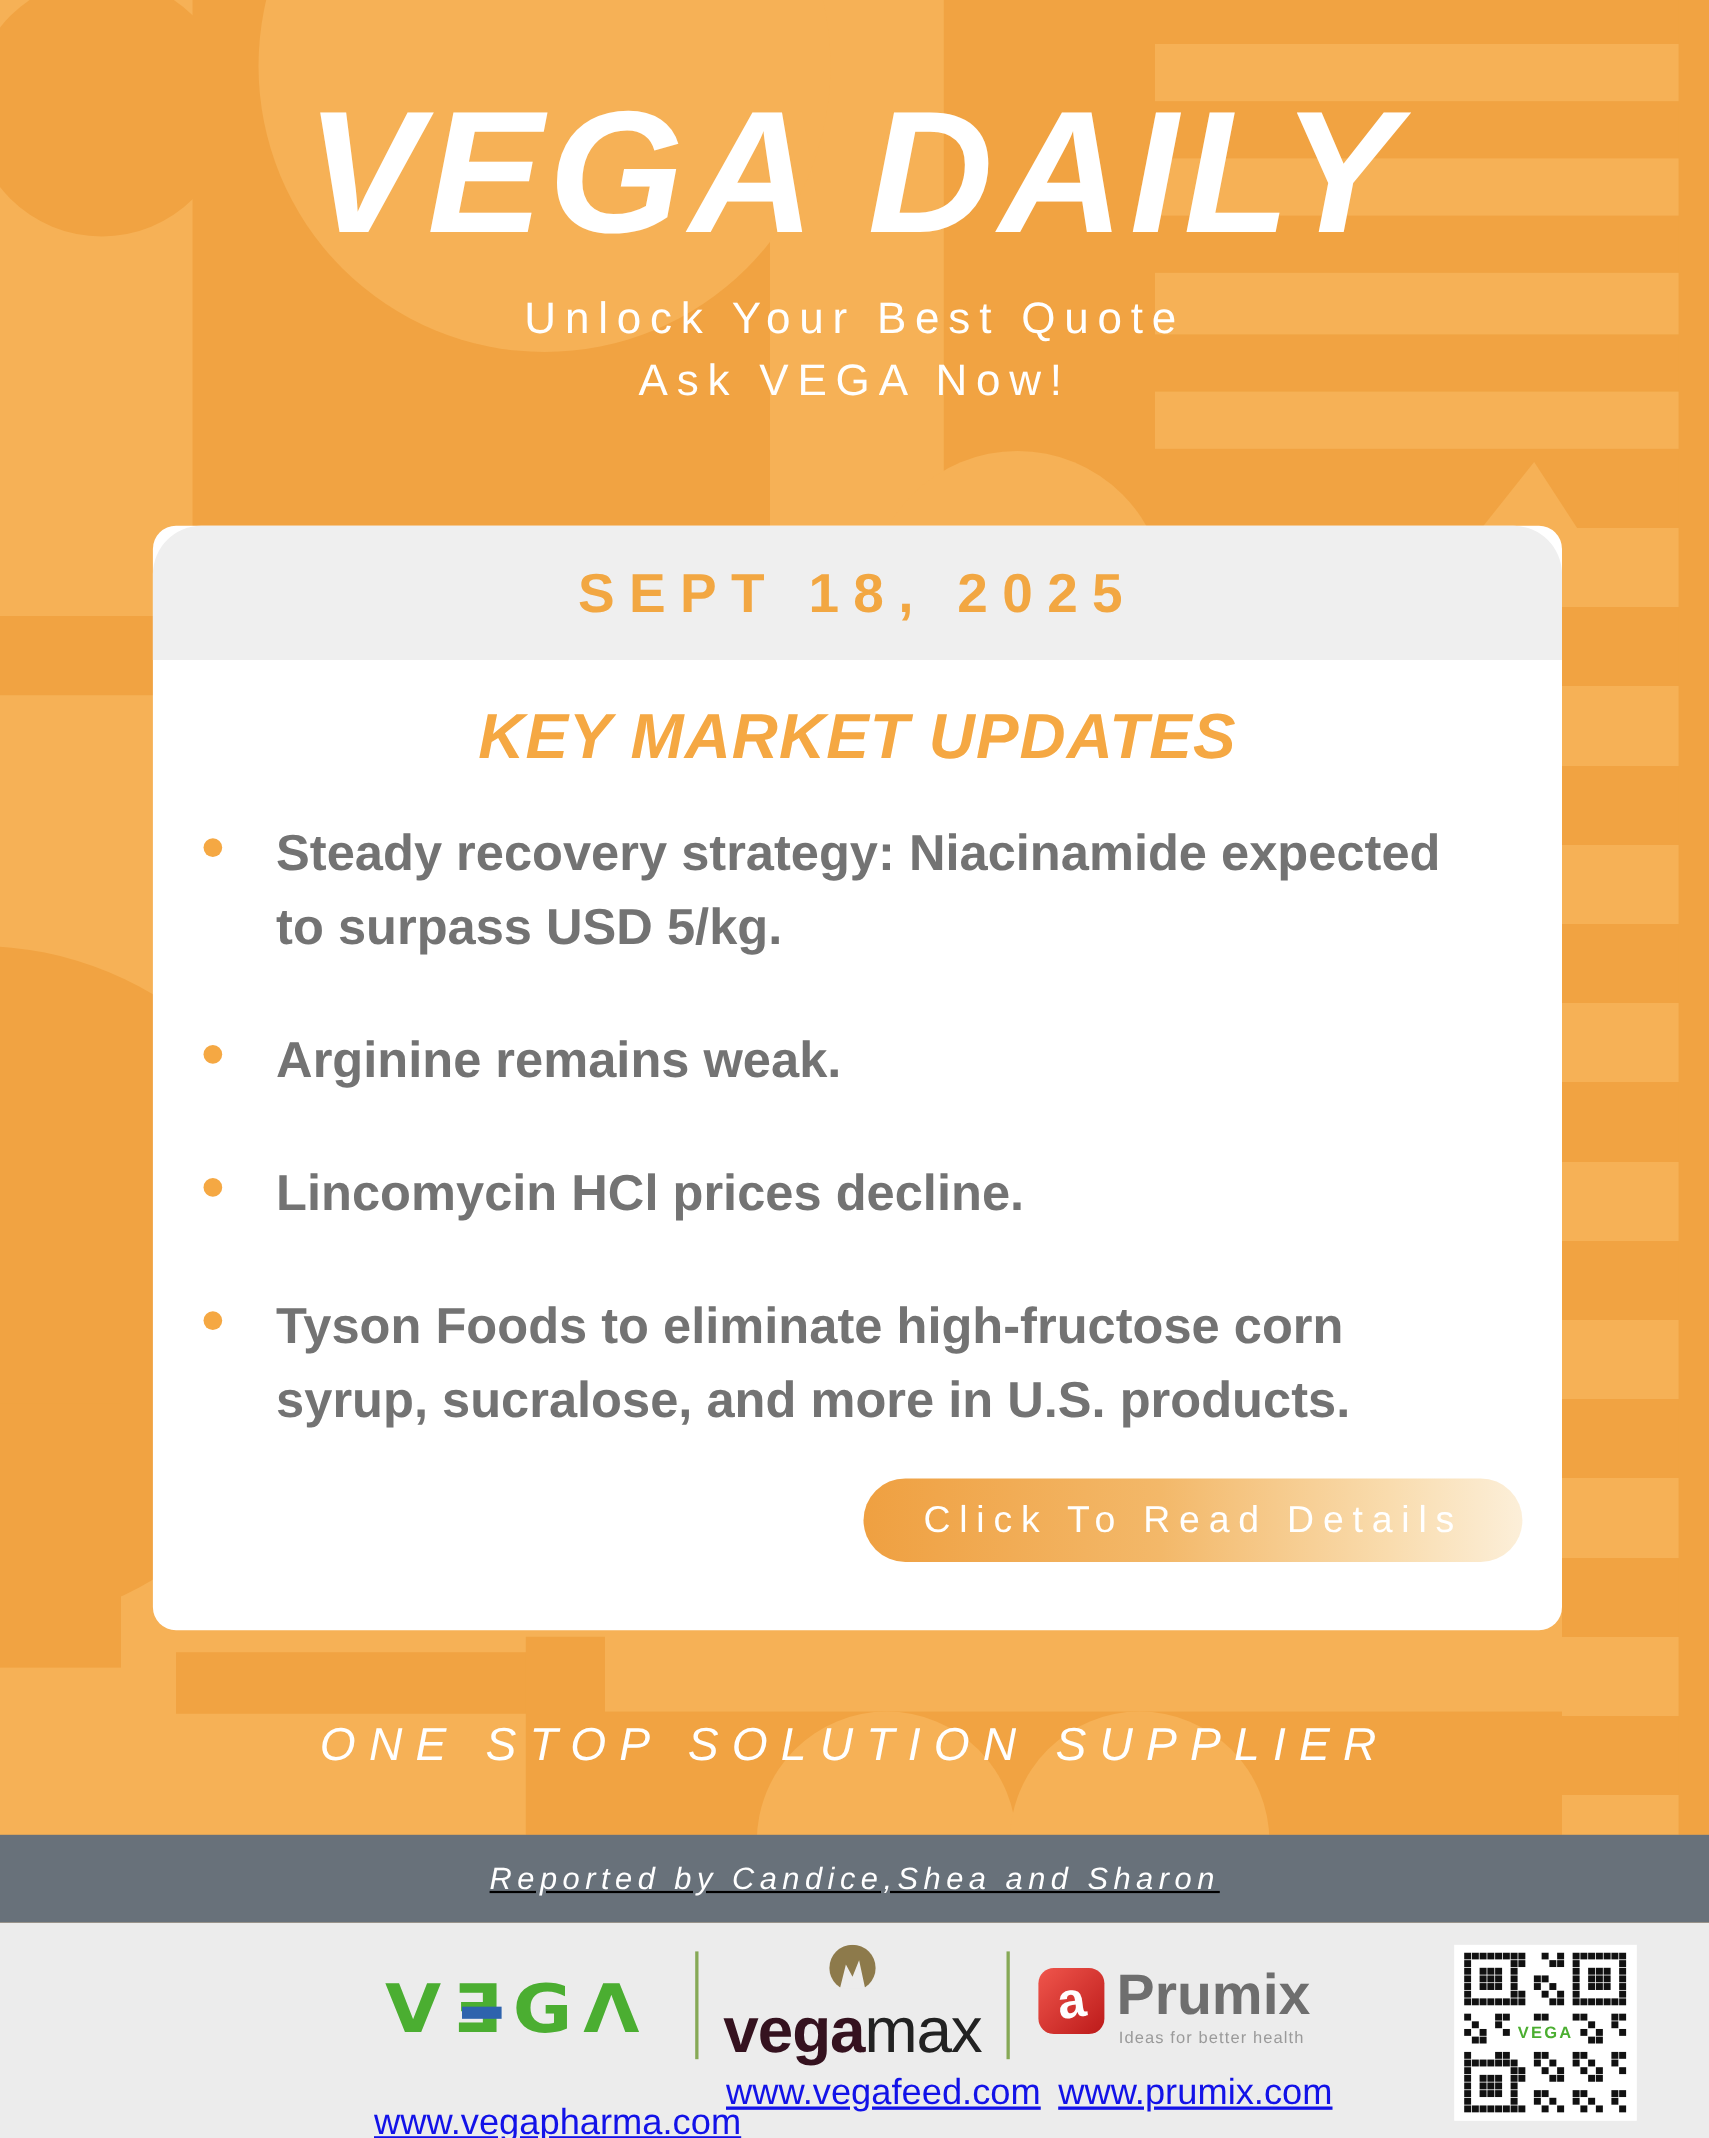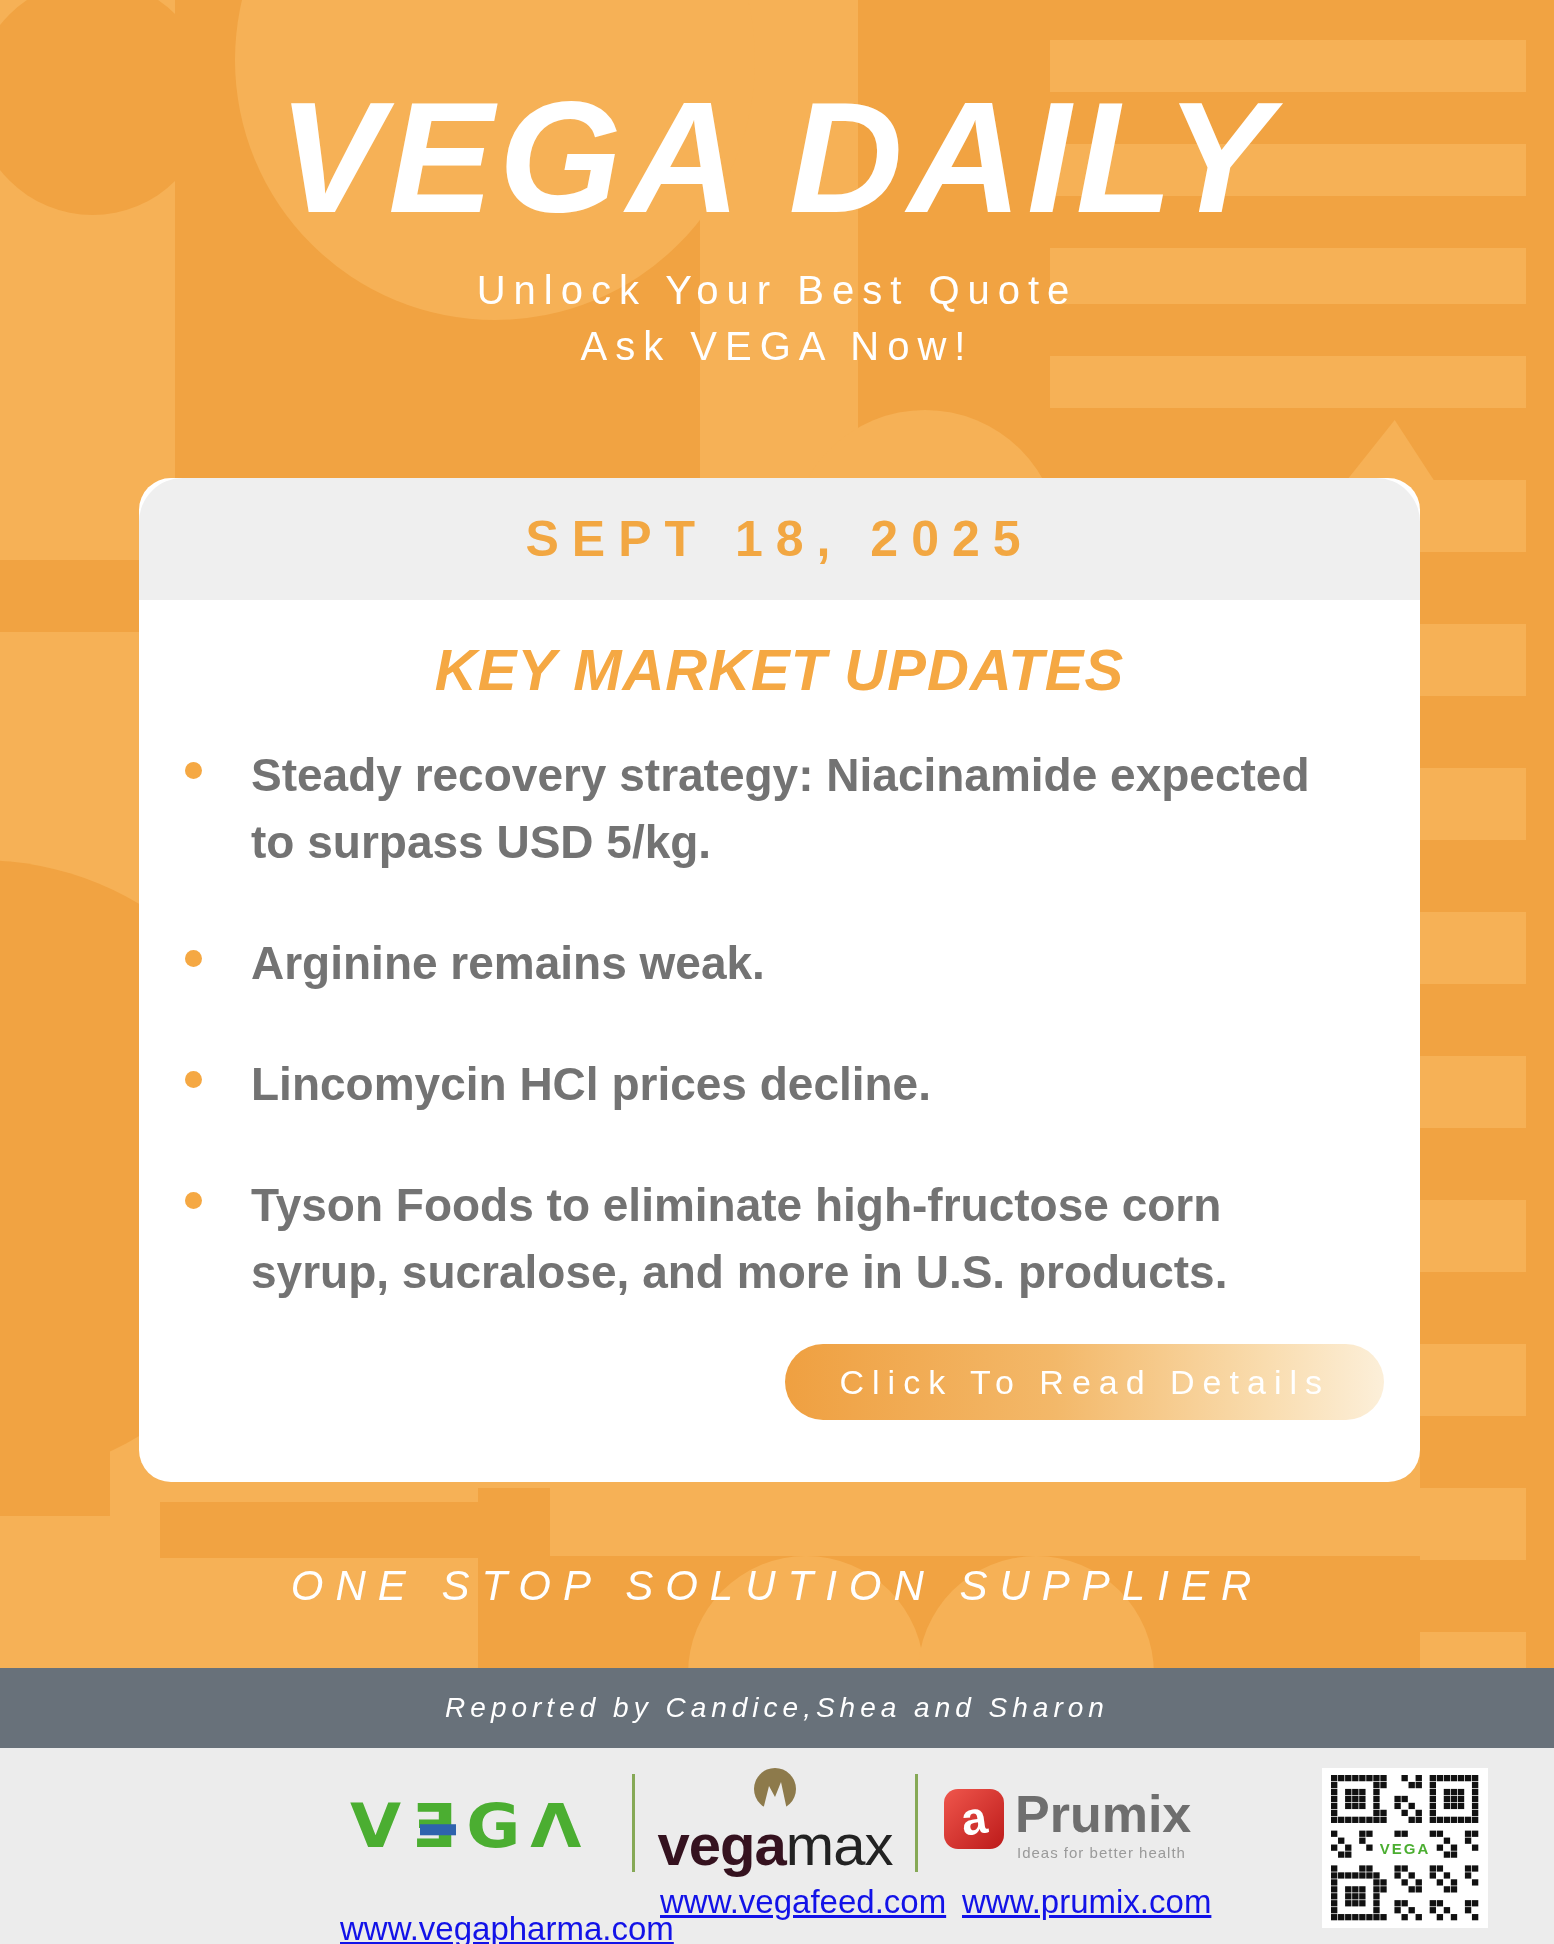--- a/index.html
+++ b/index.html
@@ -41,21 +41,21 @@
   .masthead-title{
     margin-top:78px;font-size:158px;line-height:1.0;font-weight:bold;font-style:italic;
     color:#FFFFFF;letter-spacing:5px;white-space:nowrap;
   }
   .tagline{color:#FFFFFF;font-size:40px;letter-spacing:8px;line-height:1.4;}
   .tagline.first{margin-top:26px;}
 
   
   .card{
     position:absolute;left:139px;top:478px;width:1281px;height:1004px;
-    background:#FFFFFF;border-radius:32px;z-index:2;
+    background:#FFFFFF;border-radius:21px;z-index:2;
   }
   .card-header{
     height:122px;background:#EFEFEF;border-radius:44px 44px 0 0;
     display:flex;align-items:center;justify-content:center;
   }
   .card-date{
     color:#F2A742;font-size:50px;font-weight:bold;letter-spacing:13px;white-space:nowrap;
   }
   .card-heading{
     margin-top:36px;text-align:center;color:#F5A843;
@@ -78,21 +78,21 @@
     font-family:"Liberation Sans","DejaVu Sans",sans-serif;
   }
 
   
   .slogan{
     position:absolute;left:0;top:1562px;width:100%;text-align:center;z-index:2;
     color:#FFFFFF;font-size:42px;font-style:italic;letter-spacing:12px;white-space:nowrap;
   }
   .gray-bar{
     position:absolute;left:0;top:1668px;width:100%;height:80px;background:#68717A;z-index:2;
-    display:flex;align-items:center;justify-content:center;
+    display:flex;align-items:center;justify-content:center;text-decoration:underline;
   }
   .reported{
     color:#FFFFFF;font-size:28px;font-style:italic;letter-spacing:5px;white-space:nowrap;
   }
 
   
   .bottom{position:absolute;left:0;top:1748px;width:100%;height:196px;background:#ECECEC;z-index:2;}
   .divider{position:absolute;top:26px;width:3px;height:98px;background:#86A956;}
   .div1{left:632px;} .div2{left:915px;}
 

